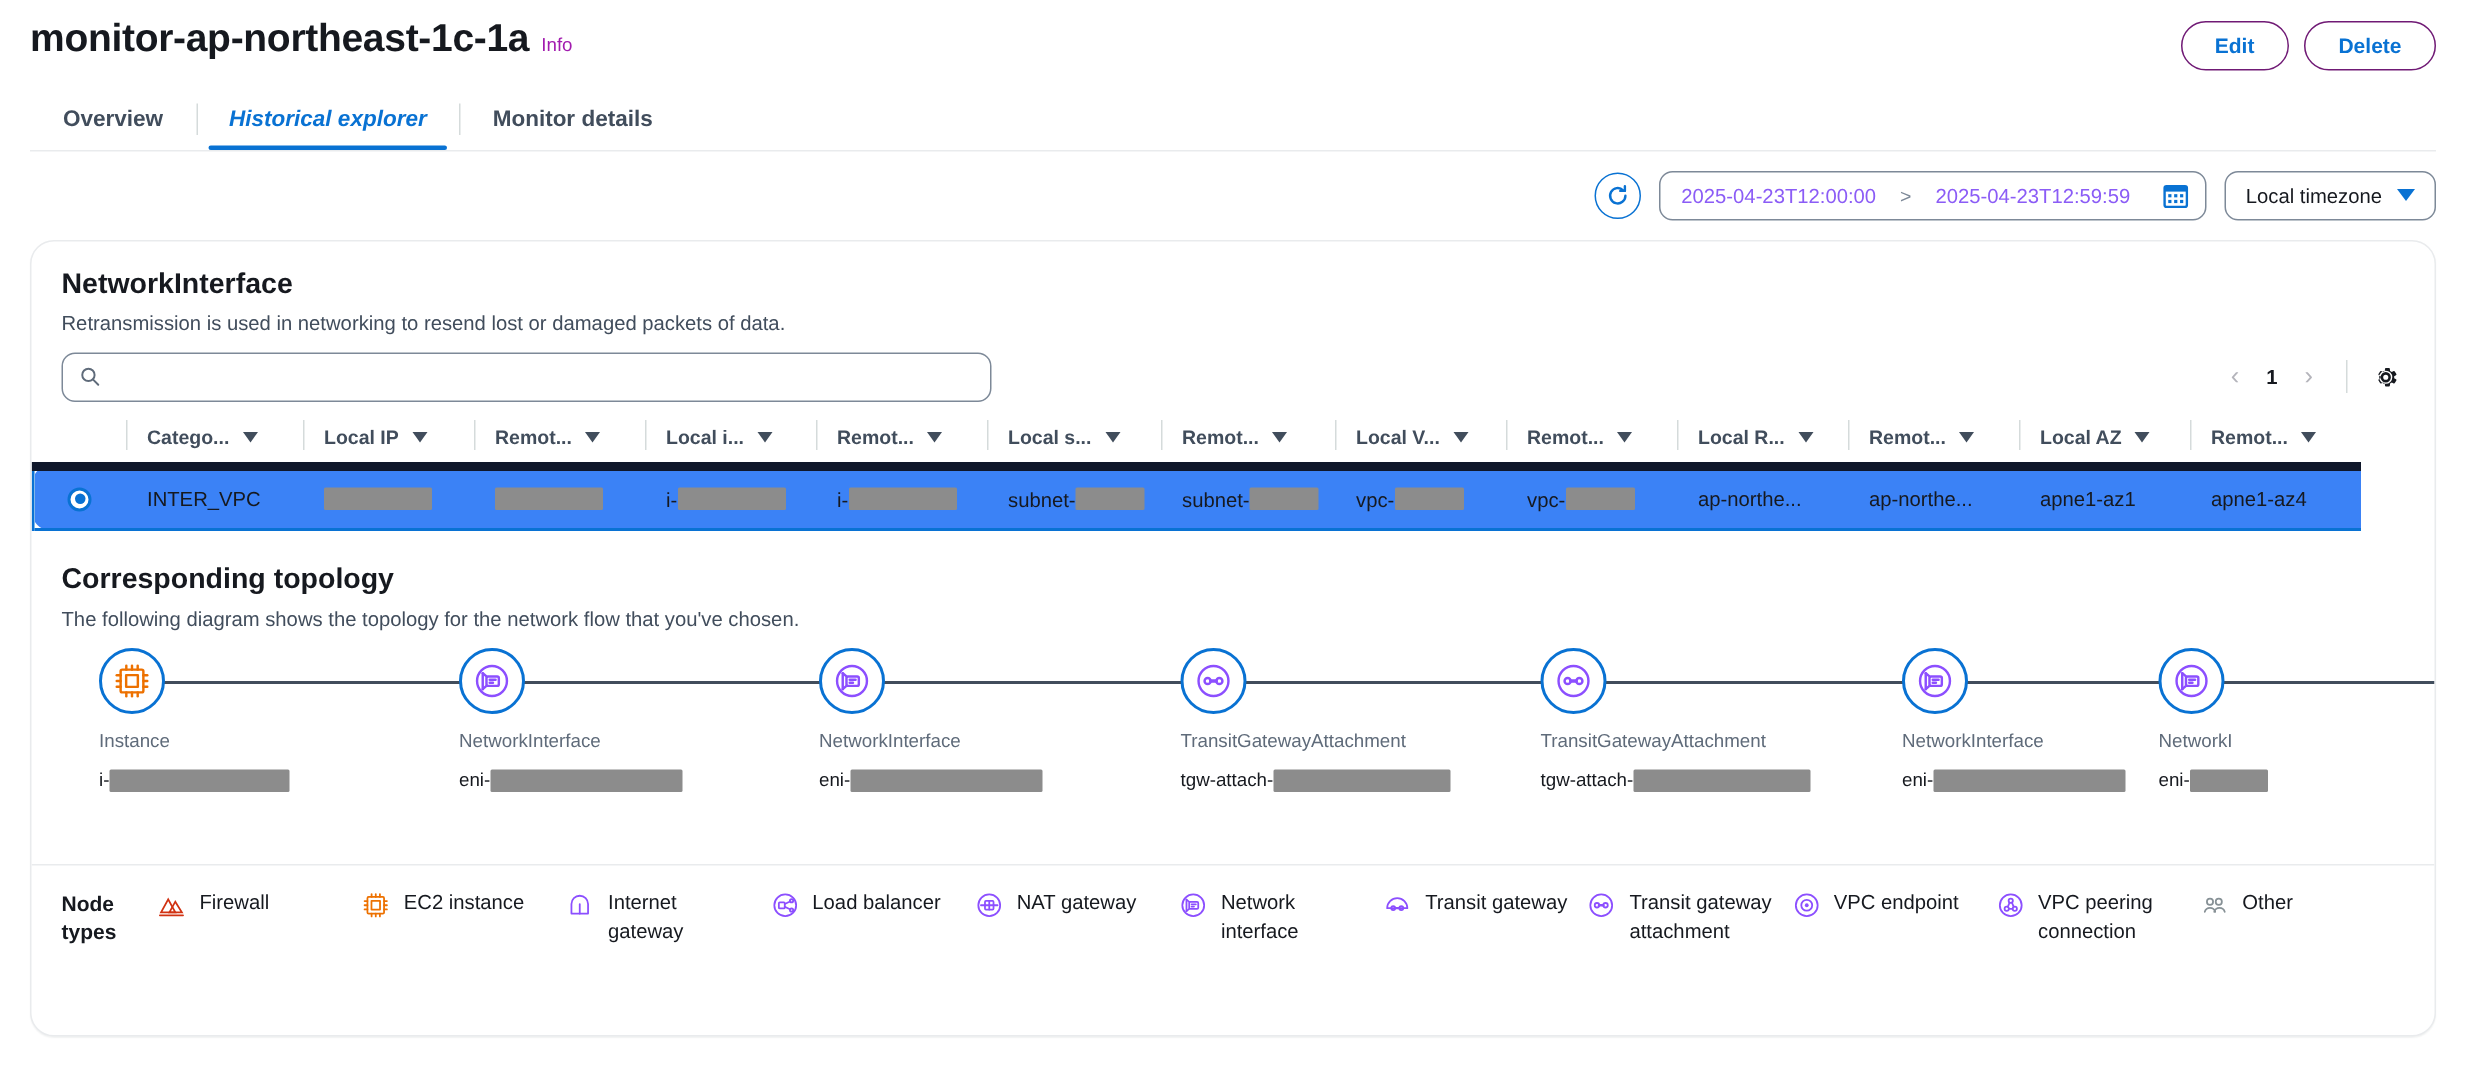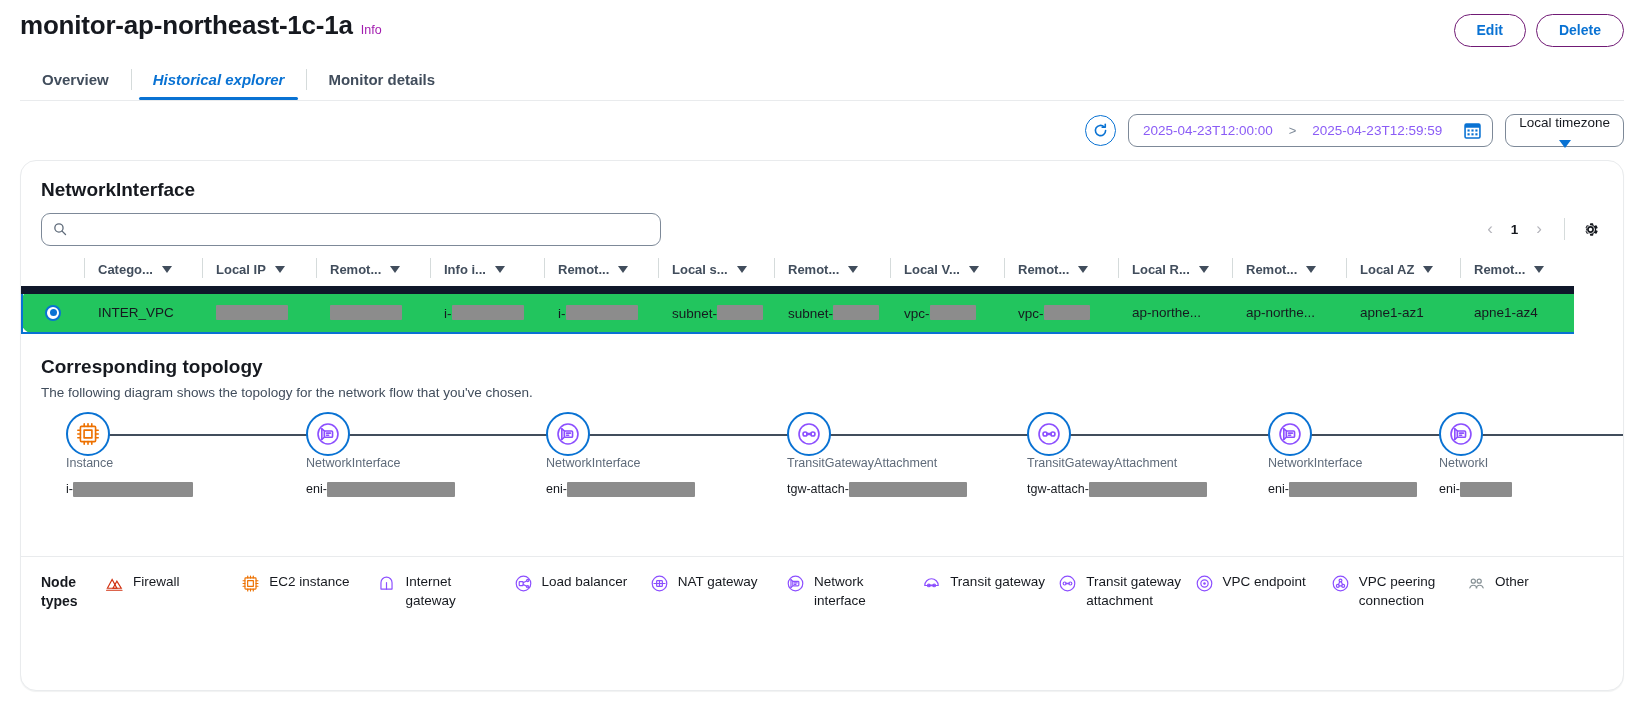--- a/index.html
+++ b/index.html
@@ -65,21 +65,21 @@
     background:#fff; height:33px; padding:0 11px 0 14px;
     cursor:pointer;
   }
   .daterange .dt { font-size:13.5px; color:#8b5cf6; white-space:nowrap; }
   .daterange .arrow { color:#7d8998; font-size:13px; }
   .cal-icon { margin-left:6px; display:flex; }
   .tz-select {
     display:flex; align-items:center; gap:10px;
     border:1px solid #7d8998; border-radius:9px;
     background:#fff; height:33px; padding:0 13px;
-    font-size:13.5px; color:#16191f; cursor:pointer; white-space:nowrap;flex-direction:column;
+    font-size:13.5px; color:#16191f; cursor:pointer; white-space:nowrap;
   }
   .caret { width:0;height:0;border-left:6px solid transparent;border-right:6px solid transparent;border-top:8px solid #0972d3; }
 
   
   .card {
     margin:0 20px; border:1px solid #e9ebed; border-radius:16px;
     background:#fff; box-shadow:0 1px 1px rgba(0,28,36,.06);
     overflow:hidden; height:531px;
   }
   .section-pad { padding:18px 20px 0 20px; }
@@ -111,22 +111,22 @@
     font-size:13px; font-weight:bold; color:#414d5c;
     text-align:left; padding:6px 0 9px 0; white-space:nowrap;
     position:relative; vertical-align:bottom;
   }
   table.flows th .th-inner { display:flex; align-items:center; gap:9px; padding-left:14px; }
   table.flows th.divided::before {
     content:""; position:absolute; left:0; top:2px; bottom:8px; width:1px; background:#d5dbdb;
   }
   .sort-tri { width:0;height:0;border-left:5px solid transparent;border-right:5px solid transparent;border-top:7px solid #414d5c; flex:none; }
   table.flows tbody tr {
-    background:#22c55e;
-    border-top:8px solid #0f172a; border-bottom:2px solid #0972d3;
+    background:#3b82f6;
+    border-top:6px solid #0f172a; border-bottom:2px solid #0972d3;
   }
   table.flows tbody tr td:first-child { border-left:2px solid #0972d3; border-top-left-radius:10px; border-bottom-left-radius:10px; }
   table.flows td {
     font-size:13.5px; color:#16191f; padding:11px 0 11px 14px;
     white-space:nowrap; overflow:hidden;
   }
   .radio-outer {
     width:16px;height:16px;border-radius:50%;
     border:2px solid #0972d3; background:#fff;
     display:flex;align-items:center;justify-content:center;
@@ -138,21 +138,21 @@
   
   .topo-wrap { position:relative; height:150px; margin-top:6px; }
   .nodes { position:absolute; inset:0; }
   .node { position:absolute; top:6px; }
   .node-circle {
     width:44px;height:44px;border-radius:50%;
     border:2px solid #0972d3; background:#fff;
     display:flex;align-items:center;justify-content:center;
     position:relative; z-index:2;
   }
-  .node-type { font-size:12.5px; color:#5f6b7a; white-space:nowrap; }
+  .node-type { font-size:12.5px; color:#5f6b7a; margin-top:11px; white-space:nowrap; }
   .node-id { font-size:12.5px; color:#16191f; margin-top:12px; white-space:nowrap; display:flex; align-items:center; gap:0; }
 
   
   .legend-div { height:1px; background:#e9ebed; margin:0; }
   .legend {
     display:flex; align-items:center; padding:16px 20px 0 20px; gap:0;
   }
   .legend-title { font-size:14px; font-weight:bold; color:#16191f; width:64px; line-height:1.35; flex:none; }
   .legend-items { display:flex; flex:1; align-items:flex-start; }
   .legend-item { display:flex; align-items:flex-start; gap:9px; flex:1; }
@@ -213,20 +213,21 @@
   <div class="tz-select">
     <span>Local timezone</span>
     <span class="caret"></span>
   </div>
 </div>
 
 <div class="card">
 
   <div class="section-pad">
     <div class="section-title">NetworkInterface</div>
+    <div class="section-desc">Retransmission is used in networking to resend lost or damaged packets of data.</div>
 
     <div class="search-row">
       <div class="search-box">
         <svg width="14" height="14" viewBox="0 0 16 16">
           <circle cx="6.8" cy="6.8" r="4.7" fill="none" stroke="#5f6b7a" stroke-width="1.5"></circle>
           <line x1="10.4" y1="10.4" x2="14.3" y2="14.3" stroke="#5f6b7a" stroke-width="1.5" stroke-linecap="round"></line>
         </svg>
         <input type="text" placeholder="" style="">
       </div>
 
@@ -263,21 +264,21 @@
               </div>
             </th>
           <th class="divided" style="width:114px">
               <div class="th-inner">
                 <span>Remot...</span>
                 <span class="sort-tri"></span>
               </div>
             </th>
           <th class="divided" style="width:114px">
               <div class="th-inner">
-                <span>Info i...</span>
+                <span>Local i...</span>
                 <span class="sort-tri"></span>
               </div>
             </th>
           <th class="divided" style="width:114px">
               <div class="th-inner">
                 <span>Remot...</span>
                 <span class="sort-tri"></span>
               </div>
             </th>
           <th class="divided" style="width:116px">

